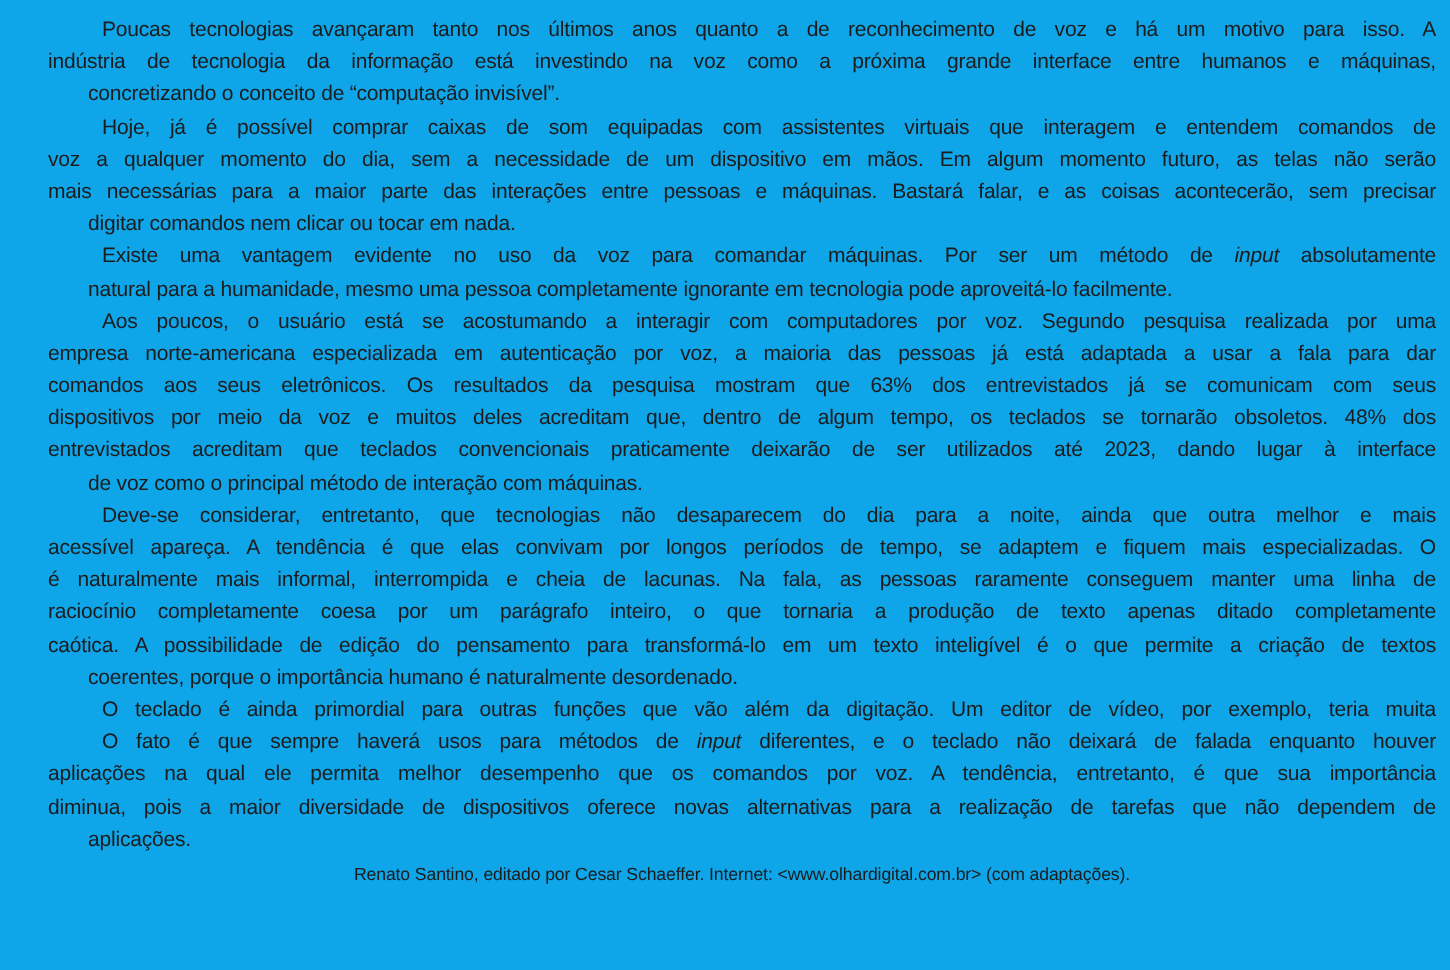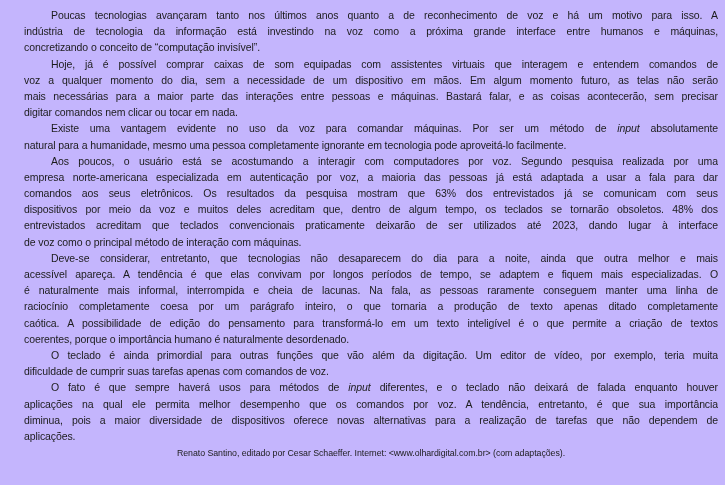--- a/index.html
+++ b/index.html
@@ -1,30 +1,30 @@
 <!DOCTYPE html>
 <html><head>
 <meta charset="utf-8">
 <style>
   html,body { margin:0; padding:0; background:#e8e8e8; }
   .page {
-    width:725px; height:485px; background:#c4b5fd;
+    width:725px; height:485px; background:#0ea5e9;
     font-family:"Liberation Sans", sans-serif;
     font-size:10.5px; letter-spacing:-0.1px; color:#1c1c1c;
     box-sizing:border-box; padding:7px 7px 0 24px;
     position:relative; overflow:hidden;
   }
   .text-body { display:block; }
   .line-row {
     position:relative; display:block;
     height:16.2px; line-height:16.2px;
     text-align:justify; text-align-last:justify;
     overflow:hidden;
   }
-  .line-row.last { text-align-last:left; }
+  .line-row.last { text-align-last:left;margin-left:20px; }
   .line-row.indent { text-indent:27px; }
   .italic { font-style:italic; }
   .citation {
     margin-top:3px; text-align:center;
     font-size:8.8px; letter-spacing:-0.05px; line-height:13px; color:#1c1c1c;
   }
 </style>
 </head>
 <body>
 
@@ -45,20 +45,19 @@
       <div class="line-row"><span>dispositivos por meio da voz e muitos deles acreditam que, dentro de algum tempo, os teclados se tornarão obsoletos. 48% dos</span></div>
       <div class="line-row"><span>entrevistados acreditam que teclados convencionais praticamente deixarão de ser utilizados até 2023, dando lugar à interface</span></div>
       <div class="line-row last"><span>de voz como o principal método de interação com máquinas.</span></div>
       <div class="line-row indent"><span>Deve-se considerar, entretanto, que tecnologias não desaparecem do dia para a noite, ainda que outra melhor e mais</span></div>
       <div class="line-row"><span>acessível apareça. A tendência é que elas convivam por longos períodos de tempo, se adaptem e fiquem mais especializadas. O</span></div>
       <div class="line-row"><span>é naturalmente mais informal, interrompida e cheia de lacunas. Na fala, as pessoas raramente conseguem manter uma linha de</span></div>
       <div class="line-row"><span>raciocínio completamente coesa por um parágrafo inteiro, o que tornaria a produção de texto apenas ditado completamente</span></div>
       <div class="line-row"><span>caótica. A possibilidade de edição do pensamento para transformá-lo em um texto inteligível é o que permite a criação de textos</span></div>
       <div class="line-row last"><span>coerentes, porque o importância humano é naturalmente desordenado.</span></div>
       <div class="line-row indent"><span>O teclado é ainda primordial para outras funções que vão além da digitação. Um editor de vídeo, por exemplo, teria muita</span></div>
-      <div class="line-row last"><span>dificuldade de cumprir suas tarefas apenas com comandos de voz.</span></div>
       <div class="line-row indent"><span>O fato é que sempre haverá usos para métodos de </span><span class="italic">input</span><span> diferentes, e o teclado não deixará de falada enquanto houver</span></div>
       <div class="line-row"><span>aplicações na qual ele permita melhor desempenho que os comandos por voz. A tendência, entretanto, é que sua importância</span></div>
       <div class="line-row"><span>diminua, pois a maior diversidade de dispositivos oferece novas alternativas para a realização de tarefas que não dependem de</span></div>
       <div class="line-row last"><span>aplicações.</span></div>
     </div>
   <div class="citation">Renato Santino, editado por Cesar Schaeffer. Internet: &lt;www.olhardigital.com.br&gt; (com adaptações).</div>
 </div>
 
 </body></html>

